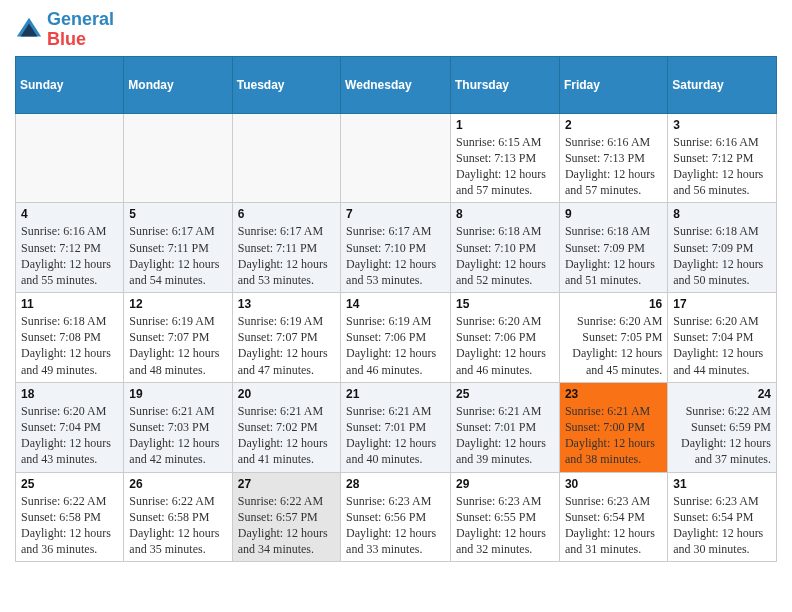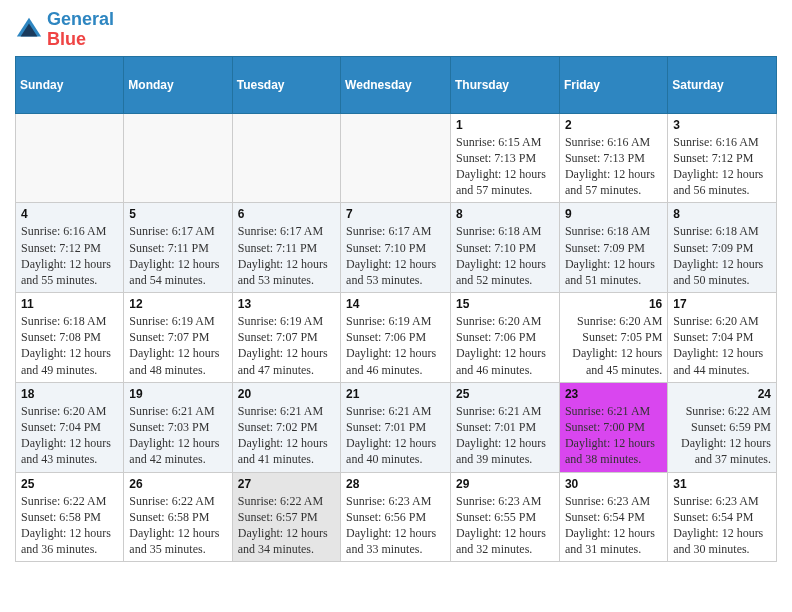--- a/index.html
+++ b/index.html
@@ -282,21 +282,21 @@
 Daylight: 12 hours
 and 40 minutes.</div>
         </td>
         <td style="background: rgb(240, 244, 248);">
           <div class="day-number">25</div>
           <div class="day-info" style="white-space: pre-line;">Sunrise: 6:21 AM
 Sunset: 7:01 PM
 Daylight: 12 hours
 and 39 minutes.</div>
         </td>
-        <td style="background: #d946ef;">
+        <td style="background: #f97316;">
           <div class="day-number">23</div>
           <div class="day-info" style="white-space: pre-line;">Sunrise: 6:21 AM
 Sunset: 7:00 PM
 Daylight: 12 hours
 and 38 minutes.</div>
         </td>
         <td style="background: rgb(240, 244, 248); text-align: right;">
           <div class="day-number">24</div>
           <div class="day-info" style="white-space: pre-line;">Sunrise: 6:22 AM
 Sunset: 6:59 PM

